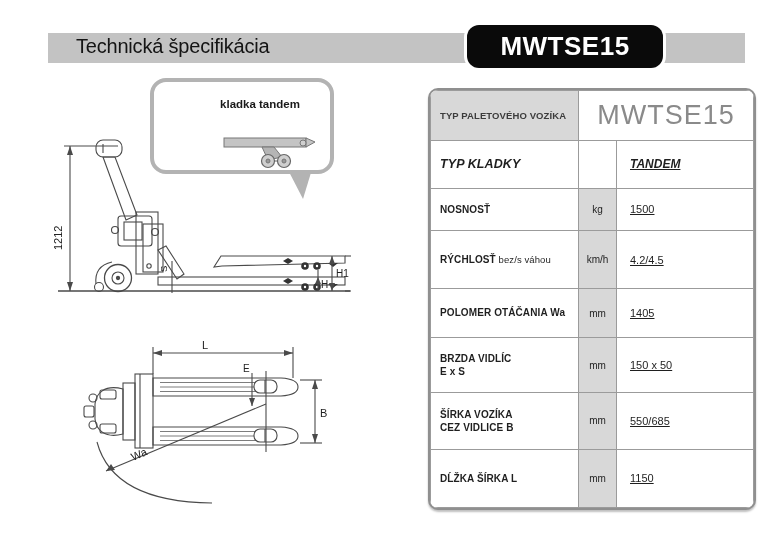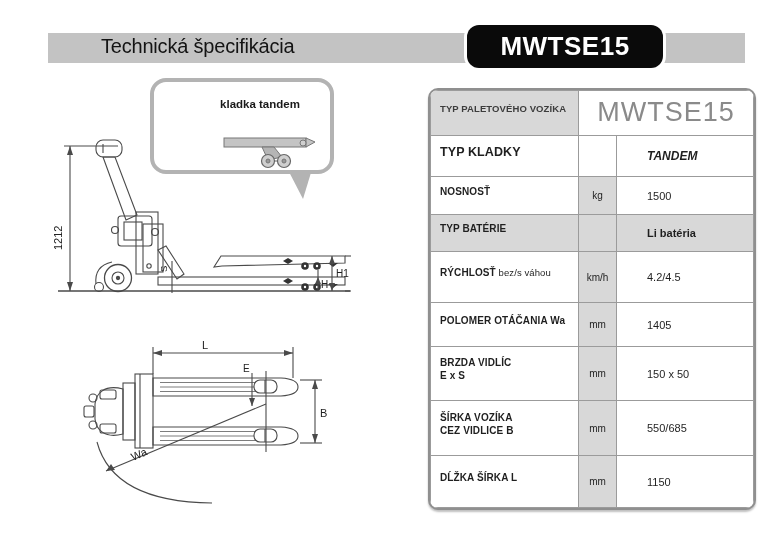--- a/index.html
+++ b/index.html
@@ -11,42 +11,42 @@
     --model-text:#8a8a8a;
     --ink:#1f1f1f;
     --draw:#4a4a4a;
   }
   *{margin:0;padding:0;box-sizing:border-box;}
   body{width:771px;height:539px;background:#fff;font-family:"Liberation Sans",sans-serif;position:relative;overflow:hidden;}
   .page{position:absolute;inset:0;background:#fff;}
 
   
   .header-bar{position:absolute;left:48px;top:33px;width:697px;height:30px;background:var(--header-bar);}
-  .page-title{position:absolute;left:76px;top:35px;font-size:20px;font-weight:400;color:#141414;letter-spacing:-0.2px;margin-left:25px;}
+  .page-title{position:absolute;left:76px;top:35px;font-size:20px;font-weight:400;color:#141414;letter-spacing:-0.2px;}
   .model-badge{position:absolute;left:467px;top:25px;width:196px;height:43px;background:var(--badge-bg);
     border-radius:12px;box-shadow:0 0 0 3px #fff;color:#fff;font-size:26px;font-weight:700;
     display:flex;align-items:center;justify-content:center;letter-spacing:0.5px;}
 
   
   .diagram{position:absolute;left:0;top:0;width:430px;height:539px;}
 
   
   .spec-table-wrap{position:absolute;left:428px;top:88px;width:328px;height:422px;
     border:2px solid var(--border-gray);border-radius:10px;overflow:hidden;background:#fff;
     box-shadow:0 2px 2px rgba(0,0,0,0.25);}
   table.spec{width:100%;height:100%;border-collapse:collapse;table-layout:fixed;}
   table.spec td{border:1px solid var(--line-gray);vertical-align:middle;color:var(--ink);}
   col.c-label{width:148px;} col.c-unit{width:38px;} col.c-value{width:auto;}
-  td.lbl{padding:2px 4px 10px 9px;font-size:10px;font-weight:700;line-height:1.3;white-space:pre-line;letter-spacing:0.1px;}
+  td.lbl{padding:2px 4px 2px 9px;font-size:10px;font-weight:700;line-height:1.3;white-space:pre-line;letter-spacing:0.1px;}
   td.lbl .note{font-weight:400;font-size:9.5px;text-align:right;}
   td.unit{background:var(--cell-gray);text-align:center;font-size:10px;font-weight:400;}
-  td.val{padding:2px 4px 2px 30px;font-size:11px;font-weight:400;}
+  td.val{padding:2px 4px 2px 13px;font-size:11px;font-weight:400;text-decoration:underline;}
   tr.thead td.lbl{background:var(--cell-gray);font-size:9.5px;color:#3c3c3c;}
   tr.thead td.model{font-size:27px;color:var(--model-text);text-align:center;font-weight:400;letter-spacing:1px;padding:0;}
-  tr.row-kladky td.lbl{font-size:12.5px;}
+  tr.row-kladky td.lbl{font-style:italic;font-size:12.5px;}
   tr.row-kladky td.unit{background:#fff;}
   tr.row-kladky td.val{font-style:italic;font-weight:700;font-size:12px;}
   tr.row-highlight td{background:var(--cell-gray);}
   tr.row-highlight td.val{font-weight:700;}
   tr.h29{height:29px;} tr.h30{height:30px;} tr.h27{height:27px;} tr.h22{height:22px;}
   tr.h36{height:36px;} tr.h37{height:37px;} tr.h31{height:31px;} tr.h35{height:35px;}
 
   text{font-family:"Liberation Sans",sans-serif;}
 </style>
 </head>
@@ -211,25 +211,20 @@
       <tr class="row-kladky h30">
         <td class="lbl"><span>TYP KLADKY</span><span class="note"></span></td>
         <td class="unit"></td>
         <td class="val">TANDEM</td>
       </tr>
       <tr class="h27">
         <td class="lbl"><span>NOSNOSŤ</span><span class="note"></span></td>
         <td class="unit">kg</td>
         <td class="val">1500</td>
       </tr>
-      <tr class="row-highlight h22">
-        <td class="lbl"><span>TYP BATÉRIE</span><span class="note"></span></td>
-        <td class="unit"></td>
-        <td class="val">Li batéria</td>
-      </tr>
       <tr class="h37">
         <td class="lbl"><span>RÝCHLOSŤ</span><span class="note"> bez/s váhou</span></td>
         <td class="unit">km/h</td>
         <td class="val">4.2/4.5</td>
       </tr>
       <tr class="h31">
         <td class="lbl"><span>POLOMER OTÁČANIA Wa</span><span class="note"></span></td>
         <td class="unit">mm</td>
         <td class="val">1405</td>
       </tr>

